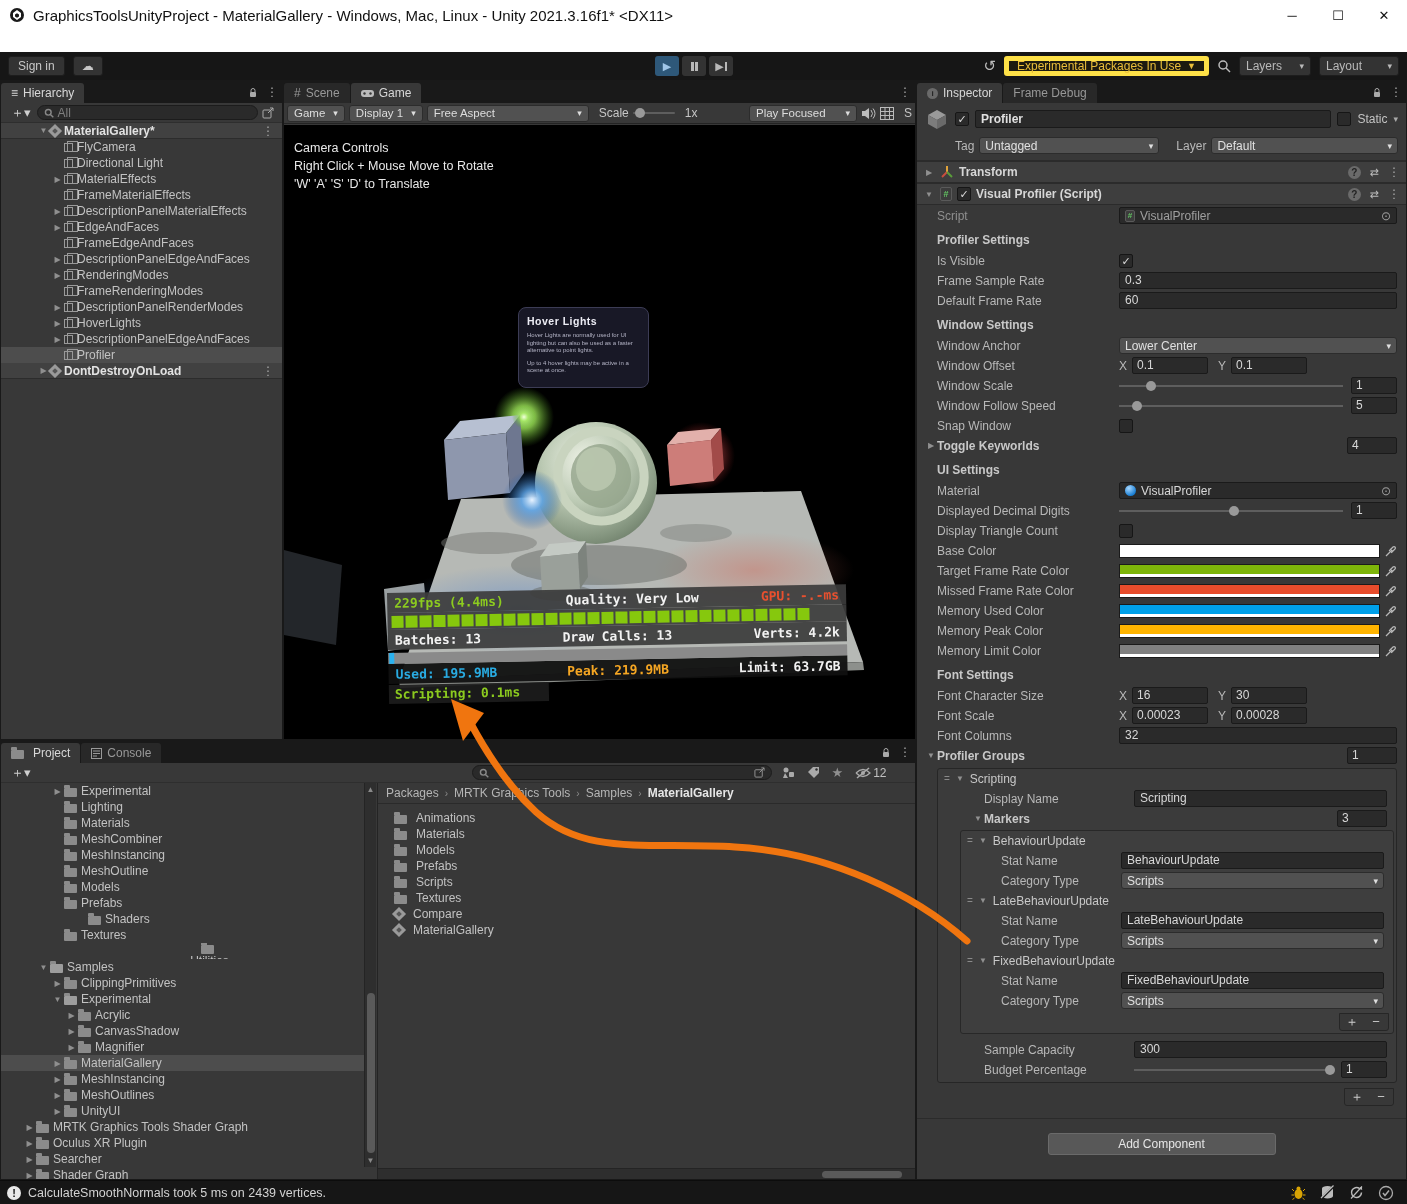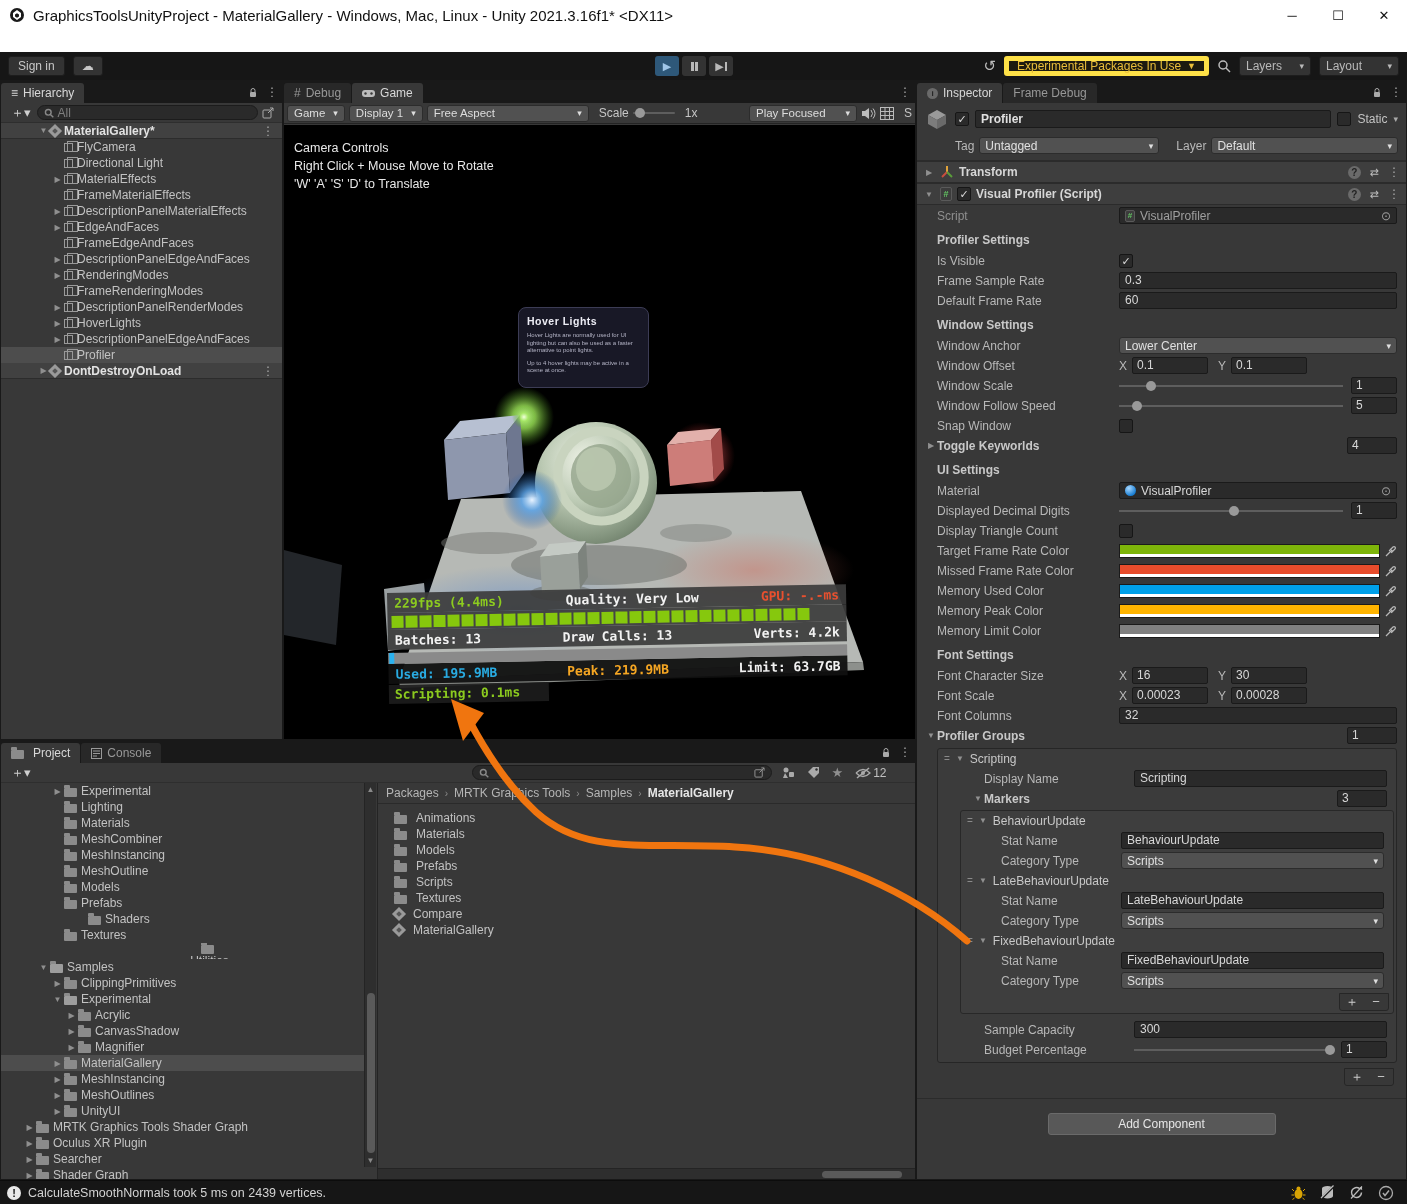--- a/index.html
+++ b/index.html
@@ -321,21 +321,21 @@
         <span class="arrow">▶</span>
         <span class="tico ic-scene"></span>
         <span class="tlabel">DontDestroyOnLoad</span>
         <span class="kebab">⋮</span>
       </div>
     </div>
 </div>
 
 <div class="panel" style="left:283px;top:80px;width:633px;height:660px;">
   <div class="tabbar">
-    <span class="tab"># <span>Debug</span></span>
+    <span class="tab"># <span>Scene</span></span>
     <span class="tab active">
       <svg width="13" height="9" viewBox="0 0 13 9">
           <rect x="0" y="1" width="13" height="7" rx="3" fill="#bbb"></rect>
           <circle cx="3.5" cy="4.5" r="1.2" fill="#383838"></circle>
           <circle cx="9.5" cy="4.5" r="1.2" fill="#383838"></circle>
         </svg>
       <span>Game</span>
       </span>
     <div class="tab-tools">
         <span class="kebab">⋮</span>
@@ -934,20 +934,29 @@
           </span>
       <span class="ival">1</span>
         </span>
     </div>
     <div class="irow">
       <span class="ilbl">Display Triangle Count</span>
       <span class="icheck"></span>
     </div>
     <div>
 
+    <div class="irow">
+          <span class="ilbl">Base Color</span>
+          <span class="swatch-wrap">
+            <span class="swatch" style="background: rgb(255, 255, 255);"></span>
+            <svg width="12" height="12" viewBox="0 0 12 12">
+              <path d="M1 11 L5 7 M5 4 l3 3 M4.5 5.5 L8 2 a1.4 1.4 0 0 1 2 2 L6.5 7.5 Z" stroke="#b8b8b8" fill="none" stroke-width="1.2"></path>
+            </svg>
+          </span>
+        </div>
         <div class="irow">
           <span class="ilbl">Target Frame Rate Color</span>
           <span class="swatch-wrap">
             <span class="swatch" style="background: rgb(126, 181, 10);"></span>
             <svg width="12" height="12" viewBox="0 0 12 12">
               <path d="M1 11 L5 7 M5 4 l3 3 M4.5 5.5 L8 2 a1.4 1.4 0 0 1 2 2 L6.5 7.5 Z" stroke="#b8b8b8" fill="none" stroke-width="1.2"></path>
             </svg>
           </span>
         </div>
         <div class="irow">

